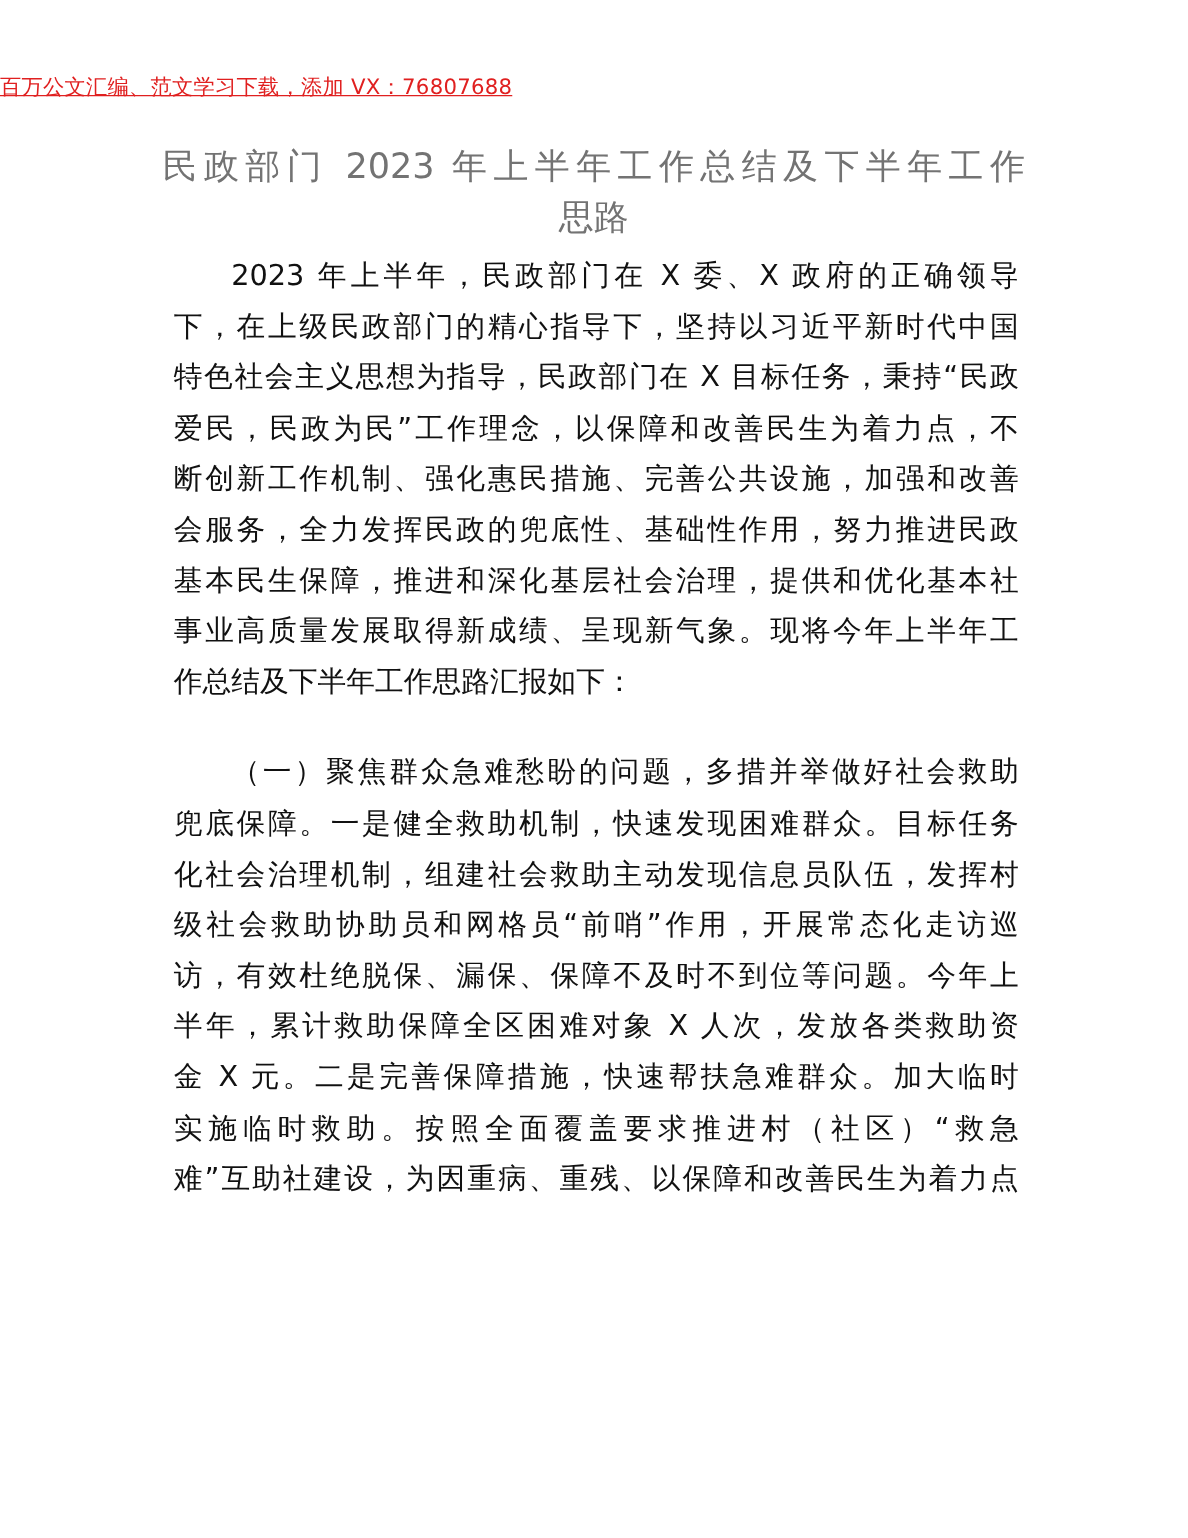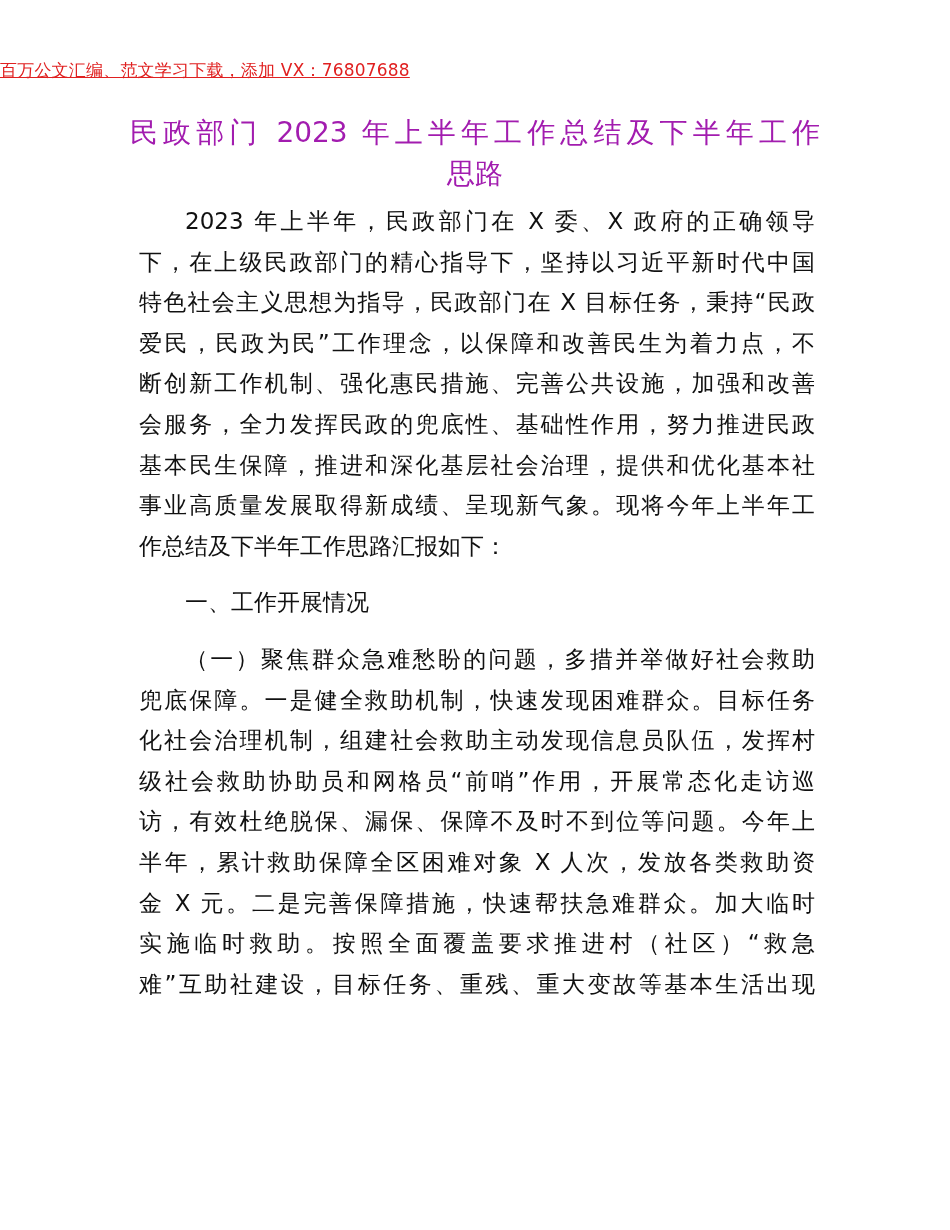--- a/index.html
+++ b/index.html
@@ -28,21 +28,21 @@
       text-decoration: underline;
     }
     .title {
       position: absolute;
       top: 113px;
       left: 130px;
       width: 690px;
       text-align: center;
       font-size: 28px;
       line-height: 44px;
-      color: #a21caf;
+      color: #737373;
     }
     .title .line { display: block; white-space: nowrap; }
     .body-text {
       position: absolute;
       top: 201px;
       left: 139px;
       width: 676px;
       font-size: 23px;
       color: #111;
     }
@@ -85,32 +85,29 @@
       <span class="line">爱民，民政为民”工作理念，以保障和改善民生为着力点，不</span>
       <span class="line">断创新工作机制、强化惠民措施、完善公共设施，加强和改善</span>
       <span class="line">会服务，全力发挥民政的兜底性、基础性作用，努力推进民政</span>
       <span class="line">基本民生保障，推进和深化基层社会治理，提供和优化基本社</span>
       <span class="line">事业高质量发展取得新成绩、呈现新气象。现将今年上半年工</span>
       <span class="line last">作总结及下半年工作思路汇报如下：</span>
     </div>
 
     <div class="gap"></div>
 
-    <div>
-      <span class="line indent last">一、工作开展情况</span>
-    </div>
 
     <div class="gap"></div>
 
     <div>
       <span class="line indent">（一）聚焦群众急难愁盼的问题，多措并举做好社会救助</span>
       <span class="line">兜底保障。一是健全救助机制，快速发现困难群众。目标任务</span>
       <span class="line">化社会治理机制，组建社会救助主动发现信息员队伍，发挥村</span>
       <span class="line">级社会救助协助员和网格员“前哨”作用，开展常态化走访巡</span>
       <span class="line">访，有效杜绝脱保、漏保、保障不及时不到位等问题。今年上</span>
       <span class="line">半年，累计救助保障全区困难对象 X 人次，发放各类救助资</span>
       <span class="line">金 X 元。二是完善保障措施，快速帮扶急难群众。加大临时</span>
       <span class="line">实施临时救助。按照全面覆盖要求推进村（社区）“救急</span>
-      <span class="line">难”互助社建设，目标任务、重残、重大变故等基本生活出现</span>
+      <span class="line">难”互助社建设，为因重病、重残、以保障和改善民生为着力点</span>
     </div>
 
   </div>
 </div>
 
 </body></html>

